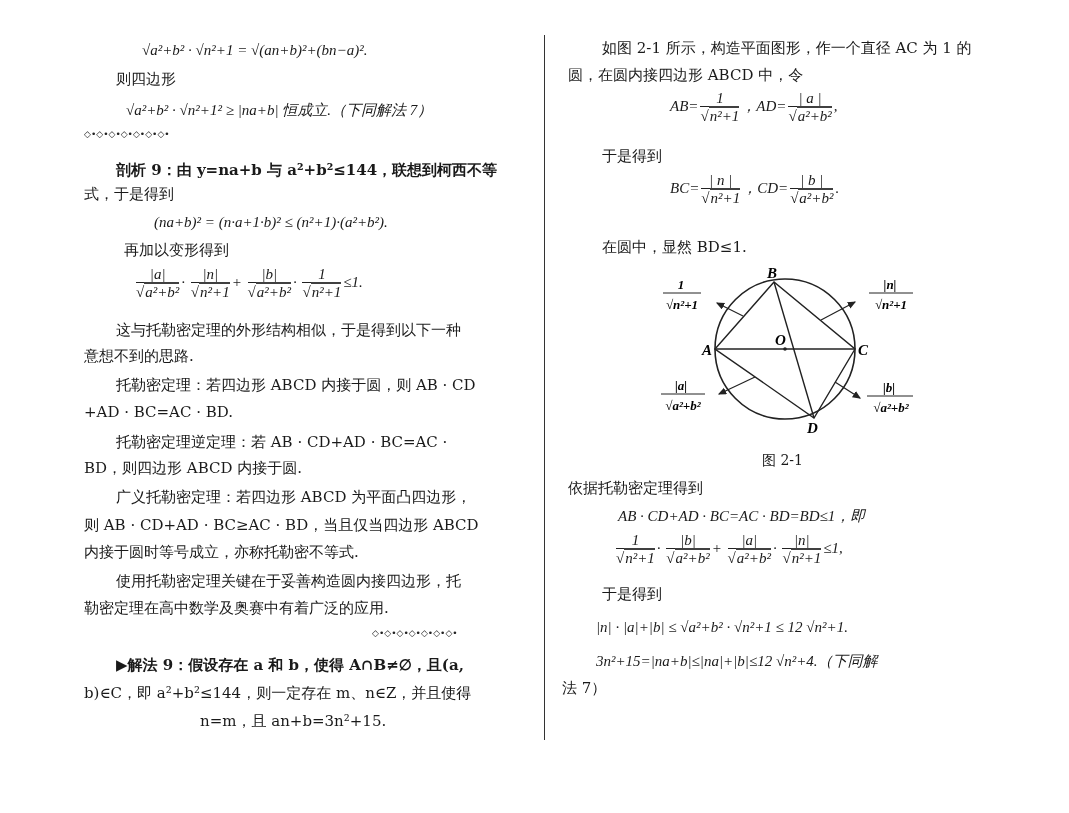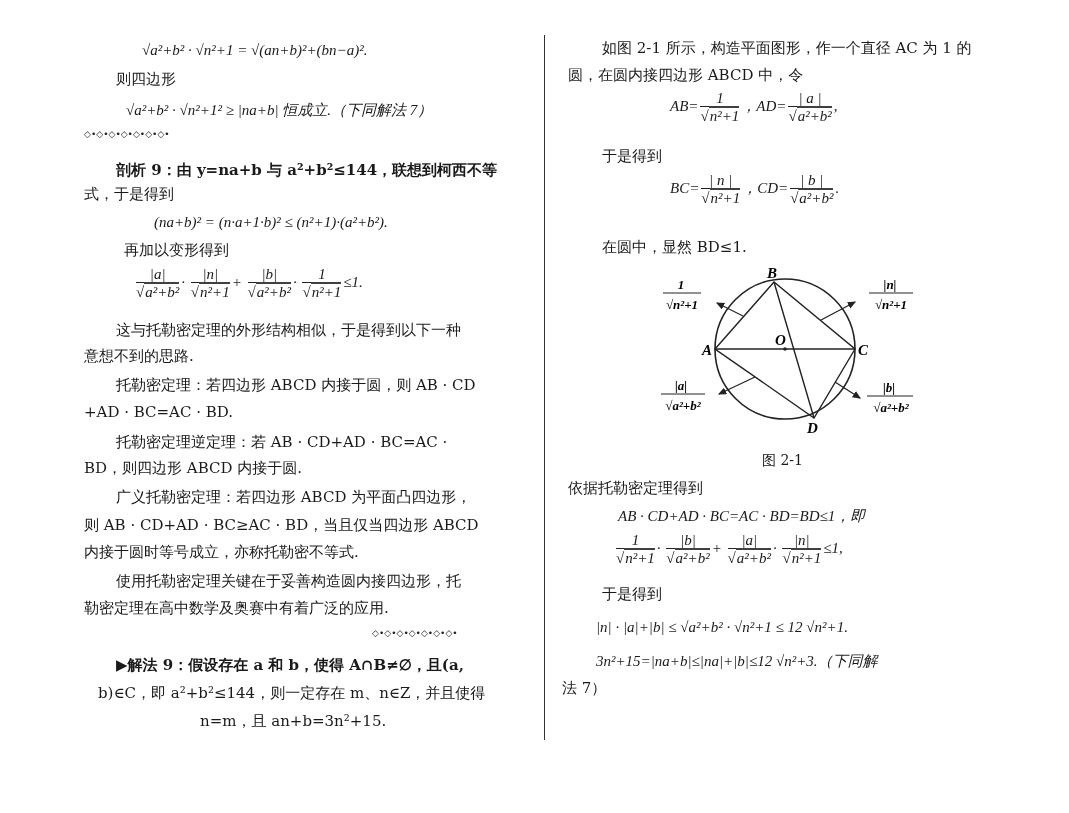--- a/index.html
+++ b/index.html
@@ -52,21 +52,21 @@
     <div class="line" style="left:34px;top:432px;">托勒密定理逆定理：若 AB · CD+AD · BC=AC ·</div>
     <div class="line" style="left:2px;top:458px;">BD，则四边形 ABCD 内接于圆.</div>
     <div class="line" style="left:34px;top:487px;">广义托勒密定理：若四边形 ABCD 为平面凸四边形，</div>
     <div class="line" style="left:2px;top:515px;">则 AB · CD+AD · BC≥AC · BD，当且仅当四边形 ABCD</div>
     <div class="line" style="left:2px;top:542px;">内接于圆时等号成立，亦称托勒密不等式.</div>
     <div class="line" style="left:34px;top:571px;">使用托勒密定理关键在于妥善构造圆内接四边形，托</div>
     <div class="line" style="left:2px;top:598px;">勒密定理在高中数学及奥赛中有着广泛的应用.</div>
     <div class="orn" style="left:290px;top:628px;">◇•◇•◇•◇•◇•◇•◇•</div>
 
     <div class="line bold" style="left:34px;top:655px;">▶解法 9：假设存在 a 和 b，使得 A∩B≠∅，且(a,</div>
-    <div class="line" style="left:16px;top:683px;">b)∈C，即 a²+b²≤144，则一定存在 m、n∈Z，并且使得</div>
+    <div class="line" style="left:2px;top:683px;">b)∈C，即 a²+b²≤144，则一定存在 m、n∈Z，并且使得</div>
     <div class="line" style="left:118px;top:711px;">n=m，且 an+b=3n²+15.</div>
   </div>
 
   <div class="col right">
     <div class="line" style="left:42px;top:38px;">如图 2-1 所示，构造平面图形，作一个直径 AC 为 1 的</div>
     <div class="line" style="left:8px;top:65px;">圆，在圆内接四边形 ABCD 中，令</div>
 
     <div class="line math" style="left:110px;top:90px;line-height:normal;">
       <span>AB=</span><span class="frac"><span class="num">1</span><span class="den">√<span class="sqrt">n²+1</span></span></span><span>，AD=</span><span class="frac"><span class="num">| a |</span><span class="den">√<span class="sqrt">a²+b²</span></span></span><span>,</span>
     </div>
@@ -125,16 +125,16 @@
 
     <div class="line math" style="left:54px;top:532px;line-height:normal;">
       <span class="frac"><span class="num">1</span><span class="den">√<span class="sqrt">n²+1</span></span></span>·
       <span class="frac"><span class="num">|b|</span><span class="den">√<span class="sqrt">a²+b²</span></span></span>+
       <span class="frac"><span class="num">|a|</span><span class="den">√<span class="sqrt">a²+b²</span></span></span>·
       <span class="frac"><span class="num">|n|</span><span class="den">√<span class="sqrt">n²+1</span></span></span><span>≤1,</span>
     </div>
 
     <div class="line" style="left:42px;top:584px;">于是得到</div>
     <div class="line math" style="left:36px;top:617px;">|n| · |a|+|b| ≤ √a²+b² · √n²+1 ≤ 12 √n²+1.</div>
-    <div class="line math" style="left:36px;top:651px;">3n²+15=|na+b|≤|na|+|b|≤12 √n²+3.（下同解</div>
+    <div class="line math" style="left:36px;top:651px;">3n²+15=|na+b|≤|na|+|b|≤12 √n²+4.（下同解</div>
     <div class="line" style="left:2px;top:678px;">法 7）</div>
   </div>
 </div>
 
 </body></html>

